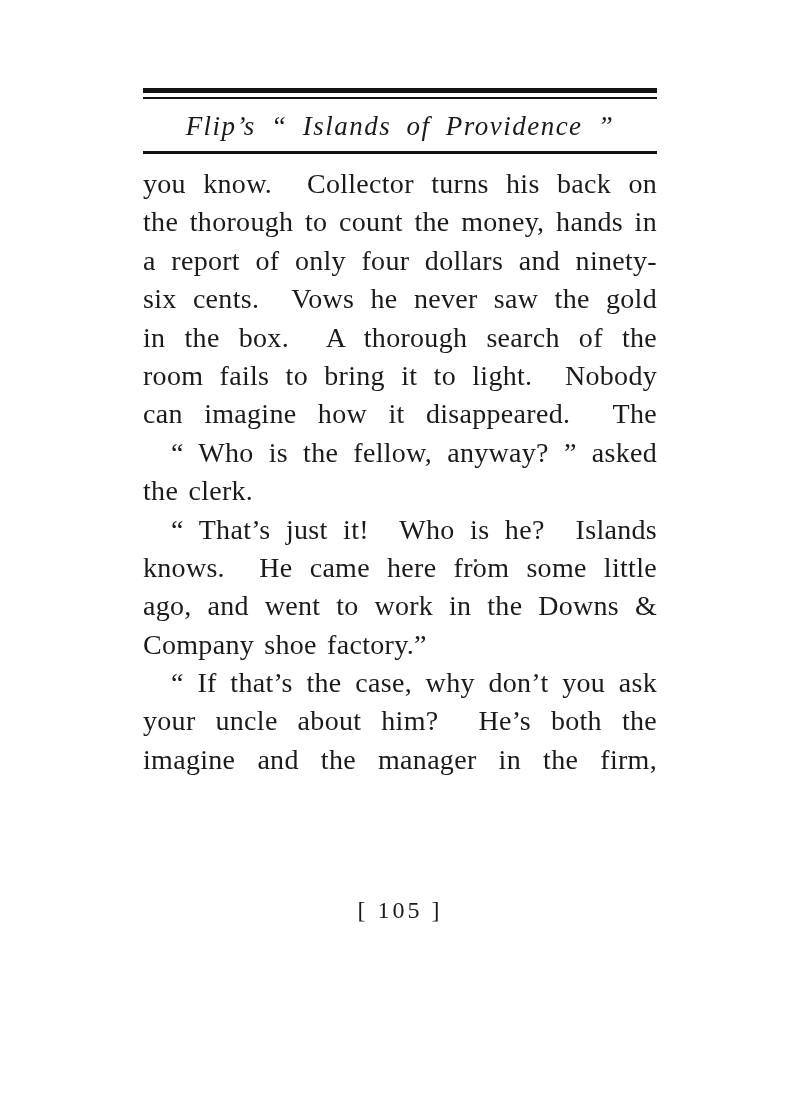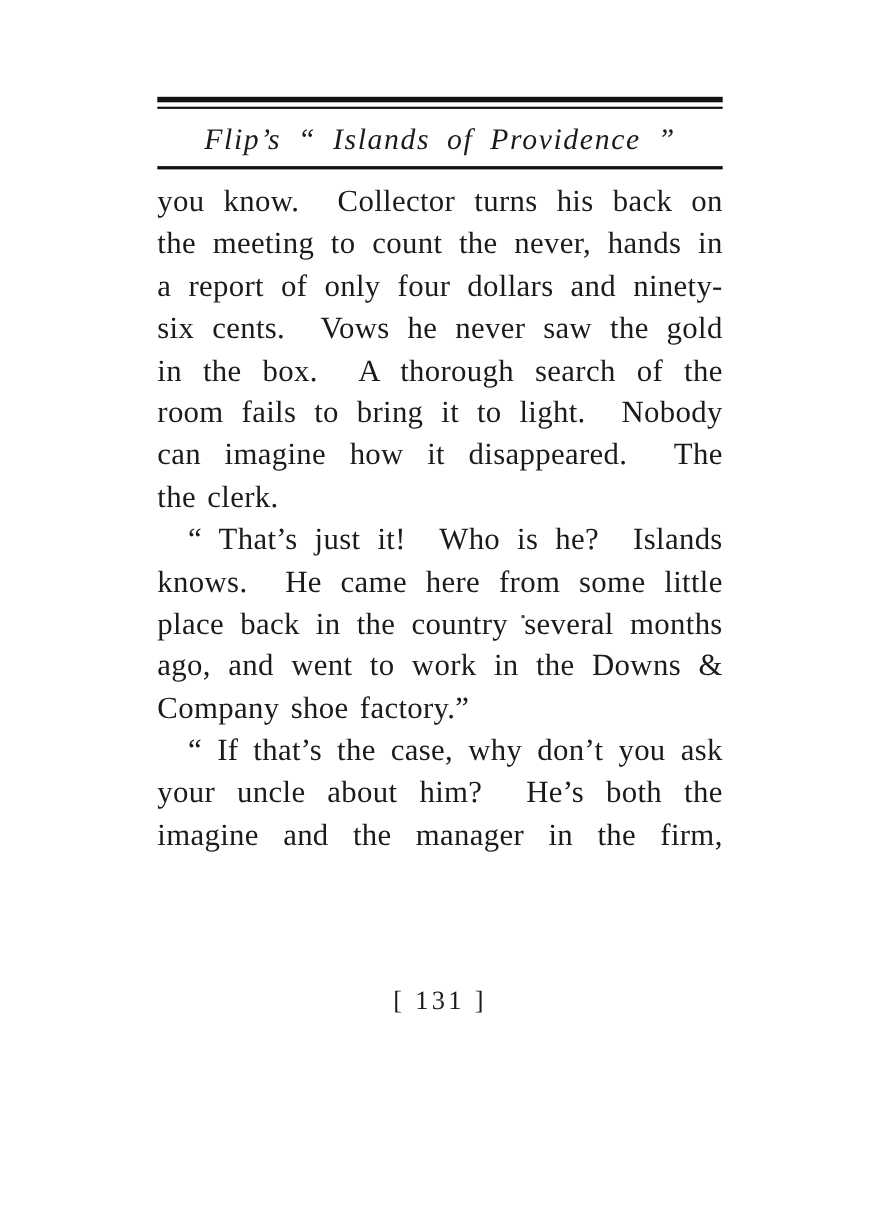--- a/index.html
+++ b/index.html
@@ -85,31 +85,31 @@
 </head>
 <body>
 
 <div class="page">
   <div class="rule rule-thick"></div>
   <div class="rule rule-thin"></div>
   <div class="running-head">Flip’s “ Islands of Providence ”</div>
   <div class="rule rule-under"></div>
   <div class="body-text" id="body-lines">
       <div class="line j">you know.  Collector turns his back on</div>
-      <div class="line j">the meeting to count the never, hands in</div>
+      <div class="line j">the thorough to count the money, hands in</div>
       <div class="line j">a report of only four dollars and ninety-</div>
       <div class="line j">six cents.  Vows he never saw the gold</div>
       <div class="line j">in the box.  A thorough search of the</div>
       <div class="line j">room fails to bring it to light.  Nobody</div>
       <div class="line j">can imagine how it disappeared.  The</div>
+      <div class="line j in">“ Who is the fellow, anyway? ” asked</div>
       <div class="line">the clerk.</div>
       <div class="line j in">“ That’s just it!  Who is he?  Islands</div>
       <div class="line j">knows.  He came here from some little</div>
-      <div class="line j">place back in the country several months</div>
       <div class="line j">ago, and went to work in the Downs &amp;</div>
       <div class="line">Company shoe factory.”</div>
       <div class="line j in">“ If that’s the case, why don’t you ask</div>
       <div class="line j">your uncle about him?  He’s both the</div>
       <div class="line j">imagine and the manager in the firm,</div>
     </div>
-  <div class="folio">[ 131 ]</div>
+  <div class="folio">[ 105 ]</div>
   <div class="artifact-dot"></div>
 </div>
 
 </body></html>

